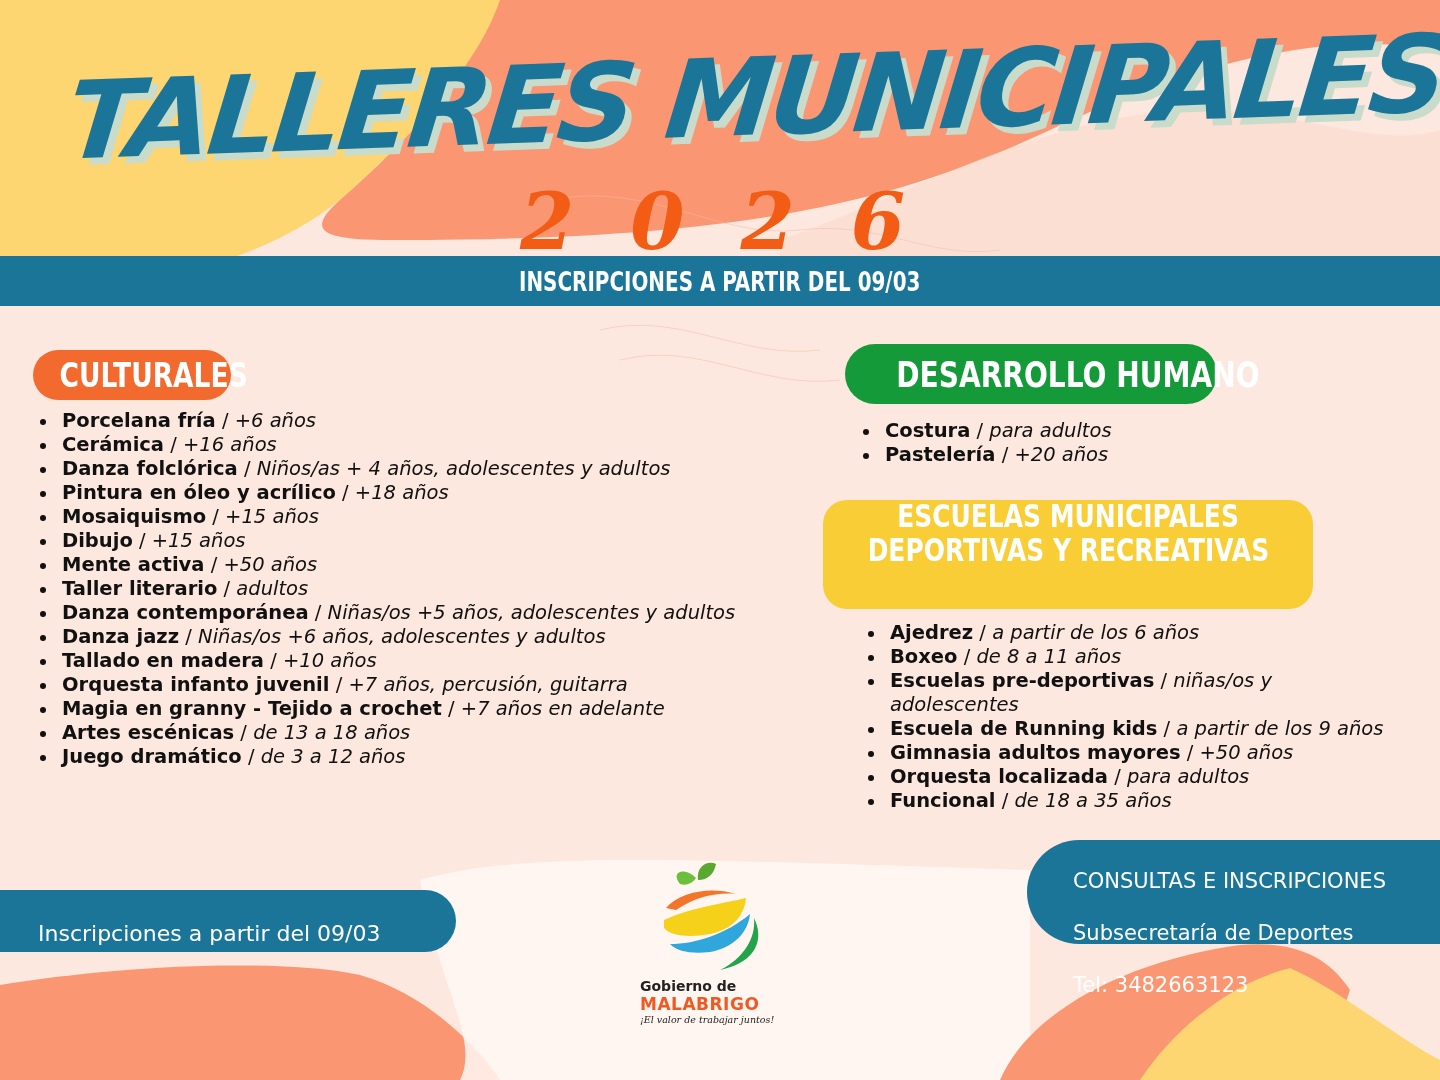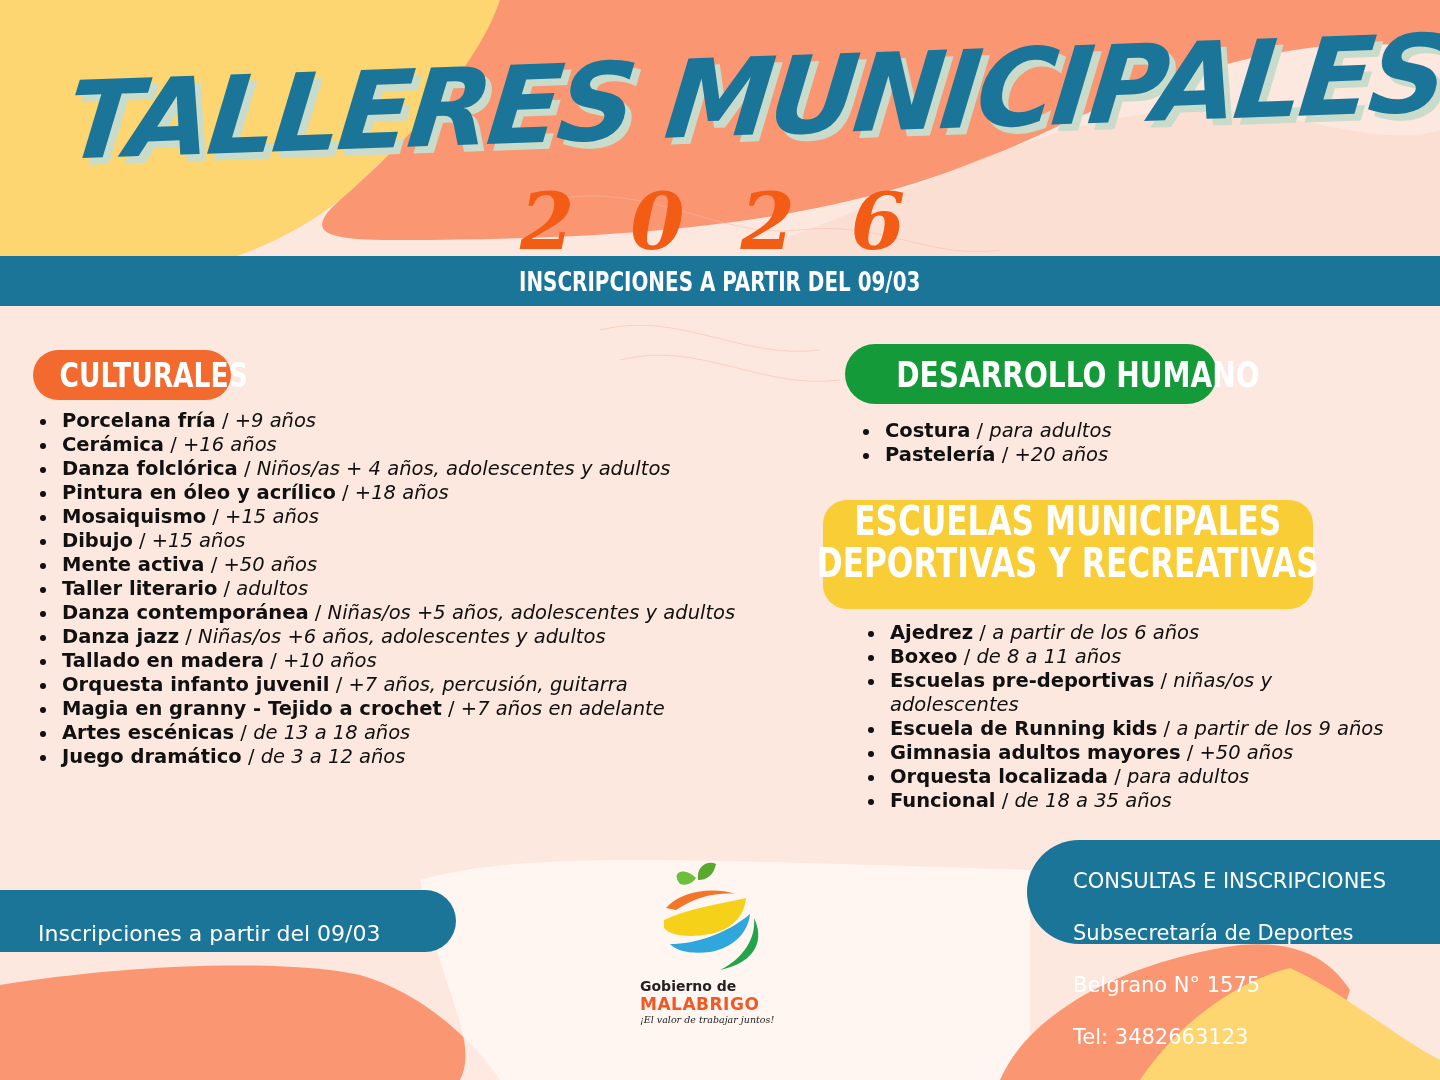--- a/index.html
+++ b/index.html
@@ -47,21 +47,21 @@
 
   .pill {
     position: absolute; z-index: 2; color: #fff;
     font-family: "DejaVu Sans", sans-serif; font-weight: bold;
     display: flex; align-items: center; justify-content: flex-start;
     text-align: center;
   }
   .pill .txt { display: inline-block; transform: scaleX(0.78); white-space: nowrap; }
   .pill-cult { left: 33px; top: 350px; width: 198px; height: 50px; border-radius: 25px; background: #f26a2e; font-size: 34px; }
   .pill-dh { left: 845px; top: 344px; width: 372px; height: 60px; border-radius: 30px; background: #159a3a; font-size: 36px; }
-  .pill-esc { left: 823px; top: 500px; width: 490px; height: 109px; border-radius: 24px; background: #f9cd35; font-size: 40px; line-height: 1.05; flex-direction: column; }
+  .pill-esc { left: 823px; top: 500px; width: 490px; height: 109px; border-radius: 24px; background: #f9cd35; font-size: 32px; line-height: 1.05; flex-direction: column; }
 
   ul.list {
     position: absolute; z-index: 2; list-style: none;
     font-family: "DejaVu Sans", sans-serif; font-size: 19.5px; line-height: 24px;
   }
   ul.list li { position: relative; padding-left: 28px; white-space: nowrap; }
   ul.list li::before {
     content: ""; position: absolute; left: 6px; top: 10px;
     width: 6px; height: 6px; border-radius: 50%; background: #111;
   }
@@ -125,21 +125,21 @@
 <div class="year">2026</div>
 
 <div class="banner">
   <span>INSCRIPCIONES A PARTIR DEL 09/03</span>
 </div>
 
 <div class="pill pill-cult">
   <span class="txt">CULTURALES</span>
 </div>
 <ul class="list list-cult">
-  <li><b>Porcelana fría</b> / <i>+9 años</i></li>
+  <li><b>Porcelana fría</b> / <i>+6 años</i></li>
   <li><b>Cerámica</b> / <i>+16 años</i></li>
   <li><b>Danza folclórica</b> / <i>Niños/as + 4 años, adolescentes y adultos</i></li>
   <li><b>Pintura en óleo y acrílico</b> / <i>+18 años</i></li>
   <li><b>Mosaiquismo</b> / <i>+15 años</i></li>
   <li><b>Dibujo</b> / <i>+15 años</i></li>
   <li><b>Mente activa</b> / <i>+50 años</i></li>
   <li><b>Taller literario</b> / <i>adultos</i></li>
   <li><b>Danza contemporánea</b> / <i>Niñas/os +5 años, adolescentes y adultos</i></li>
   <li><b>Danza jazz</b> / <i>Niñas/os +6 años, adolescentes y adultos</i></li>
   <li><b>Tallado en madera</b> / <i>+10 años</i></li>
@@ -171,21 +171,20 @@
   <li><b>Funcional</b> / <i>de 18 a 35 años</i></li>
 </ul>
 
 <div class="info-left">
   <div>Inscripciones a partir del 09/03</div>
 </div>
 
 <div class="info-right">
   <div>CONSULTAS E INSCRIPCIONES</div>
   <div>Subsecretaría de Deportes</div>
-  <div>Belgrano  N° 1575</div>
   <div>Tel: 3482663123</div>
 </div>
 
 <div class="logo">
   <svg width="140" height="120" viewBox="0 0 140 120" style="position:absolute;left:0;top:0;">
 
     <path d="M40 26 C30 14 44 8 56 20 C52 26 46 28 40 26 Z" fill="#6cbf3b"></path>
     <path d="M58 22 C56 8 68 2 76 6 C74 16 68 22 58 22 Z" fill="#5aa82f"></path>
 
     <path d="M26 50 C40 34 70 28 96 36 C80 34 56 38 36 52 Z" fill="#f2752a"></path>

